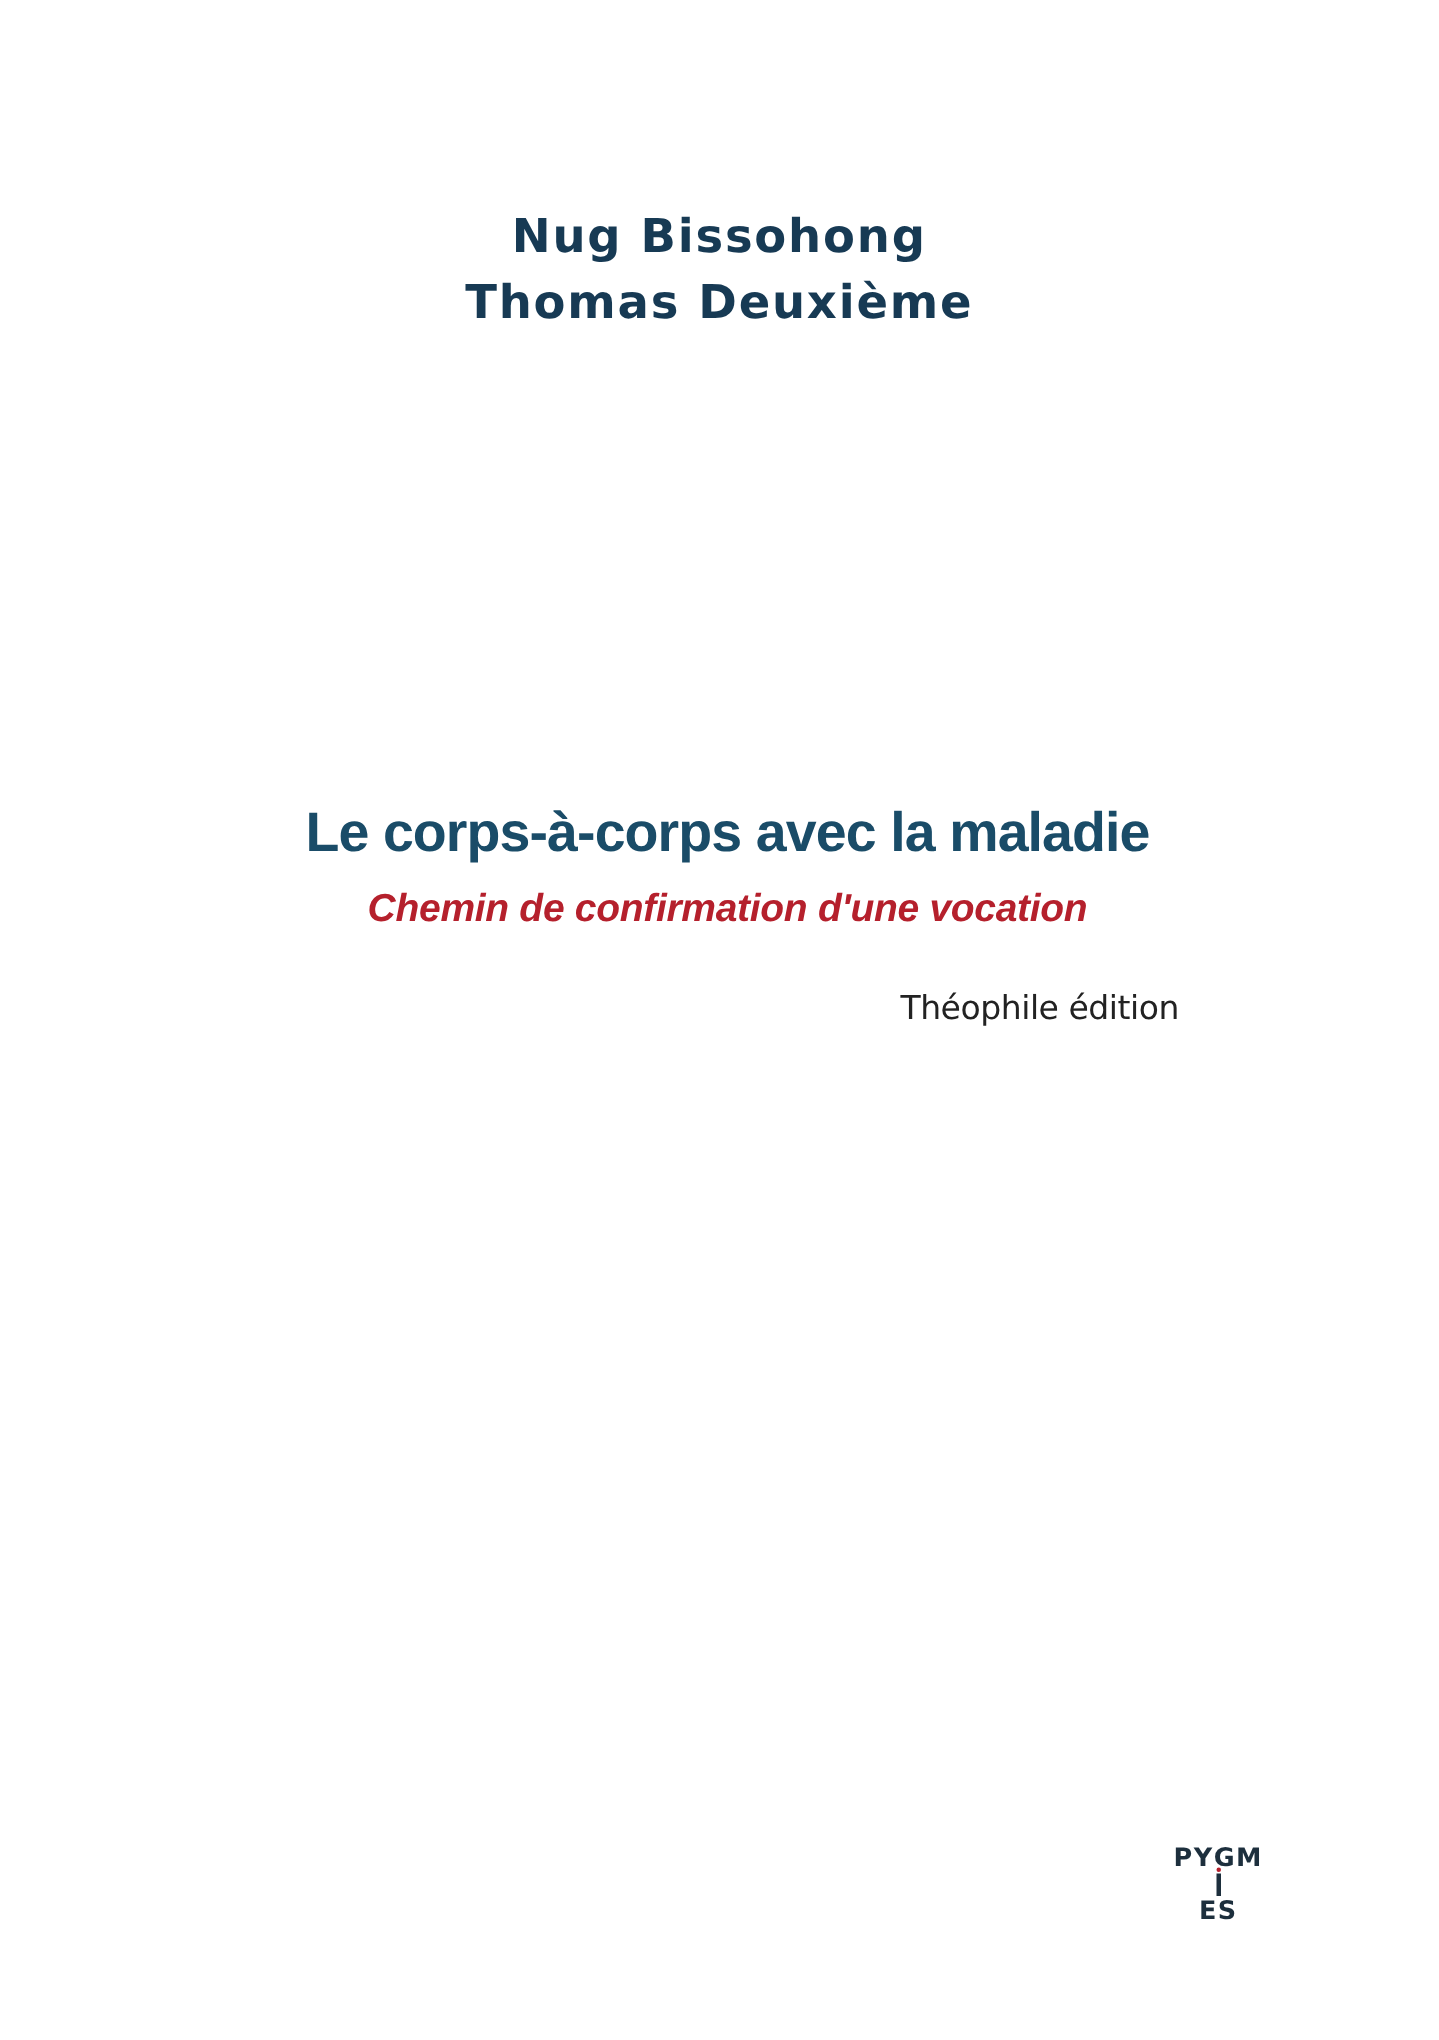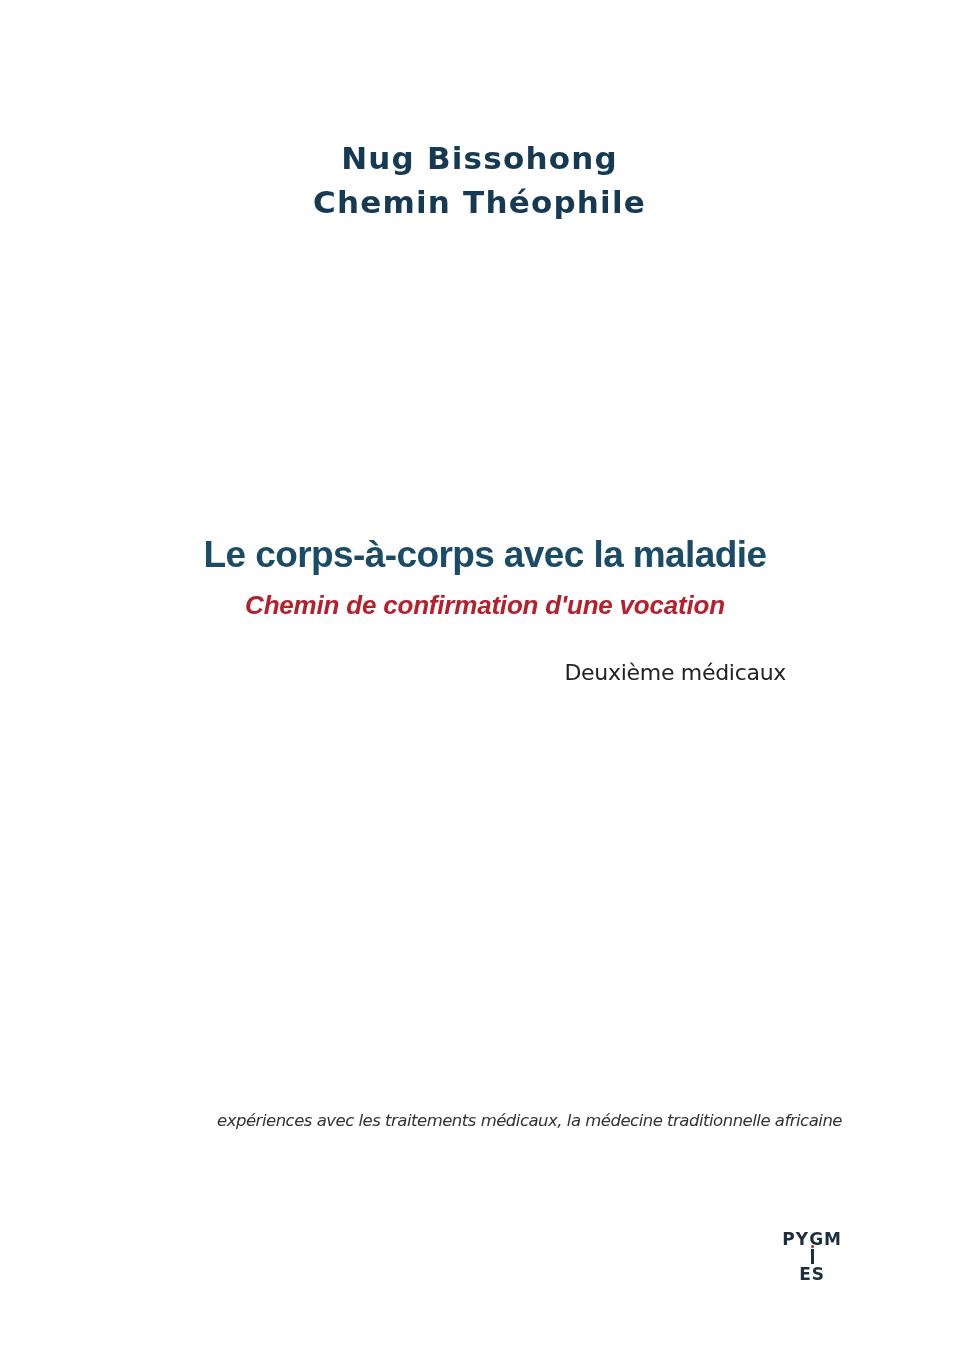--- a/index.html
+++ b/index.html
@@ -106,30 +106,29 @@
       height: 3px;
       border-radius: 50%;
       background: #b5202c;
     }
   </style>
 </head>
 <body>
 
 <div class="authors">
   <div>Nug Bissohong</div>
-  <div>Chemin Théophile</div>
+  <div>Thomas Deuxième</div>
 </div>
 
 <div class="title">Le corps-à-corps avec la maladie</div>
 
 <div class="subtitle">Chemin de confirmation d'une vocation</div>
 
-<div class="edition">Deuxième médicaux</div>
+<div class="edition">Théophile édition</div>
 
 <div class="blurb">
-  <div>expériences avec les traitements médicaux, la médecine traditionnelle africaine</div>
 </div>
 
 <div class="publisher">
   <span>PYGM</span>
   <span class="accent-i"></span>
   <span>ES</span>
 </div>
 
 </body></html>

